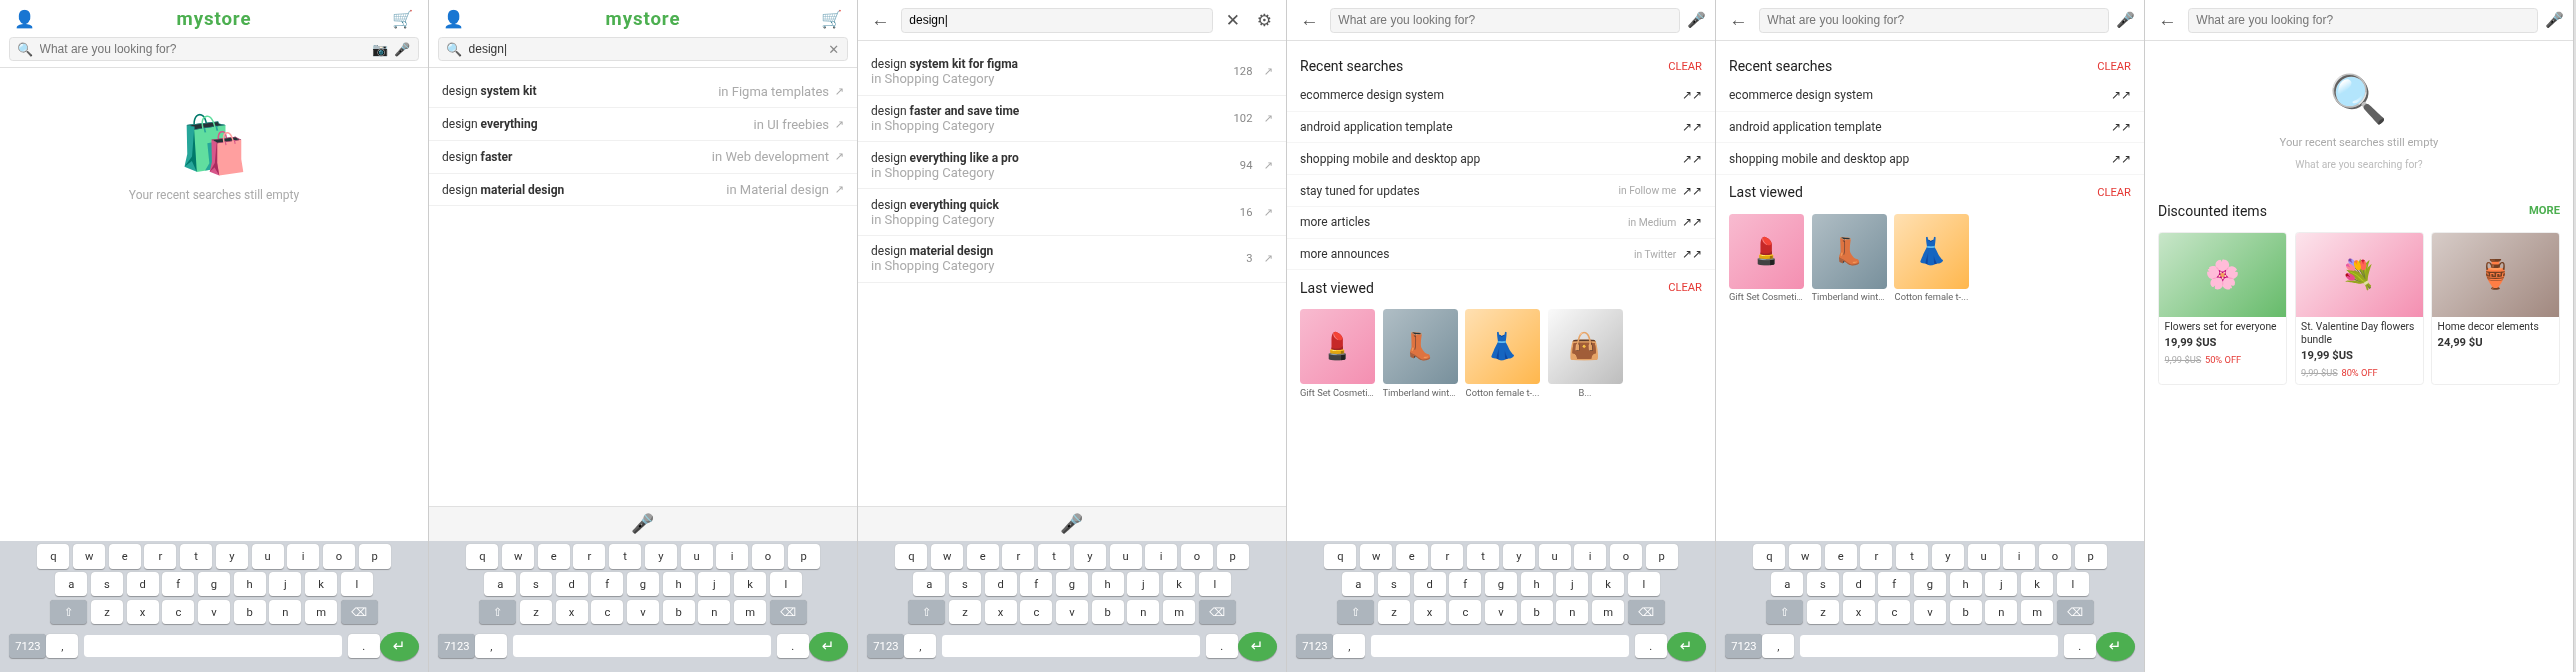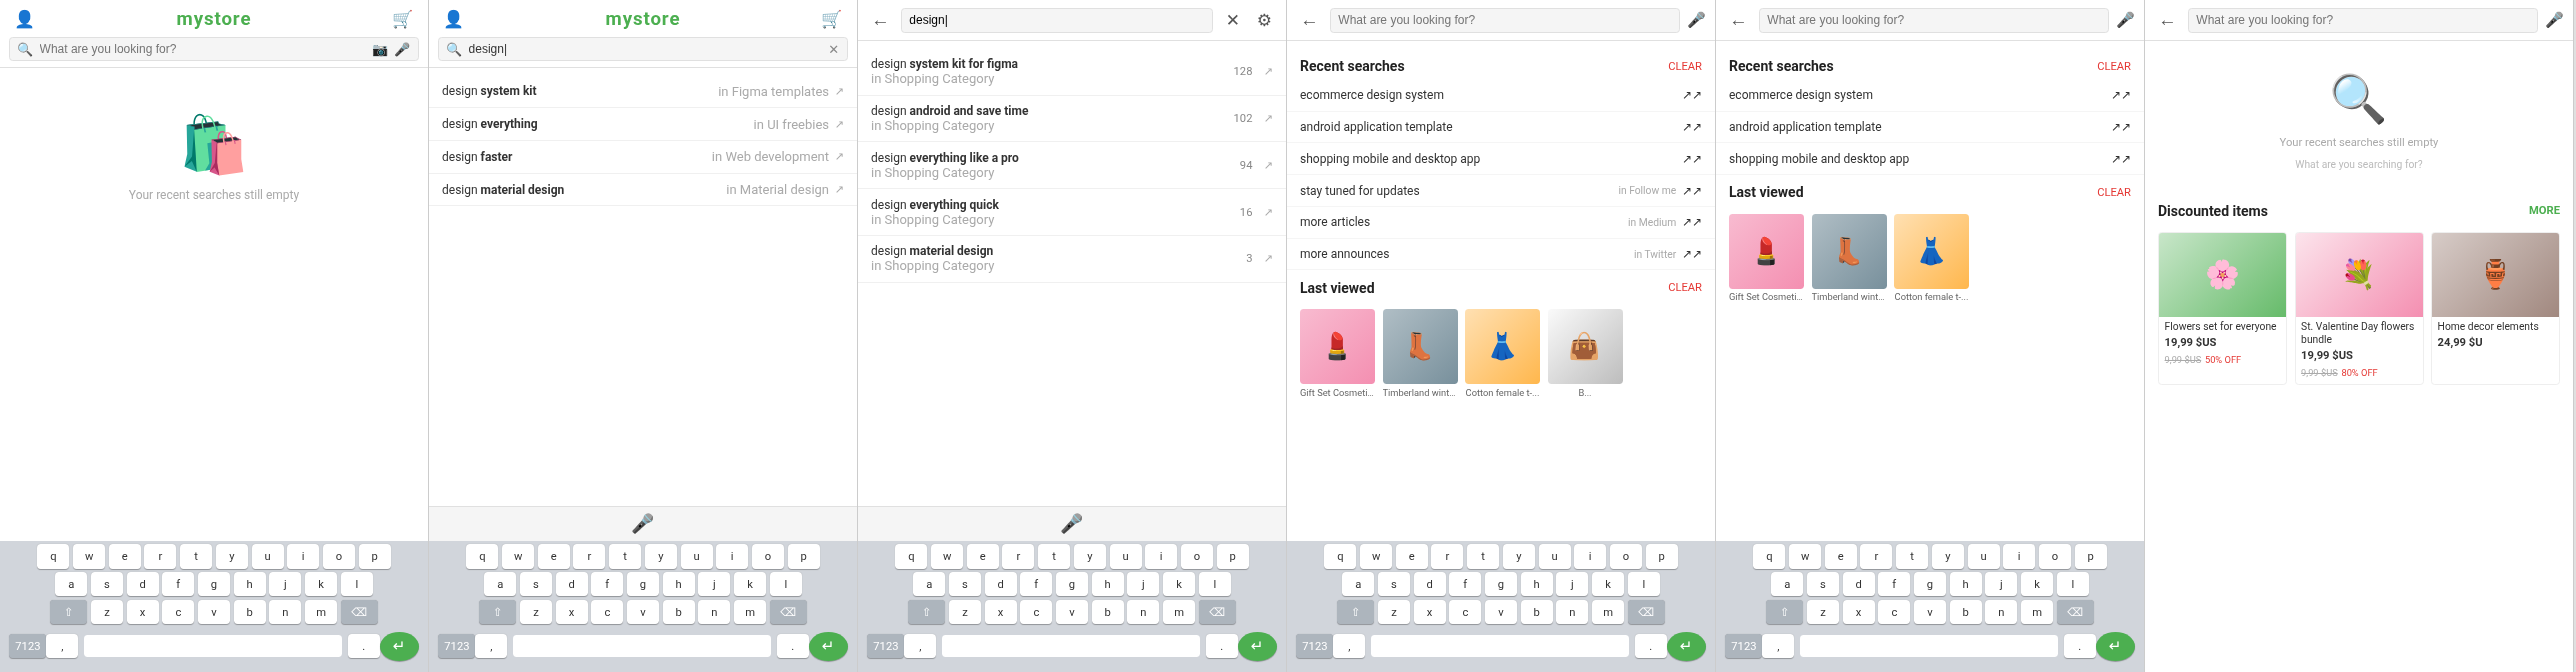--- a/index.html
+++ b/index.html
@@ -195,21 +195,21 @@
     }
     
     .section-header {
       display: flex;
       justify-content: space-between;
       align-items: center;
       padding: 9.3px 13px 5.6px;
     }
     .section-title {
       font-size: 14px;
-      font-weight: 700;
+      font-weight: 400;
       color: #222;
     }
     .section-action {
       font-size: 11.2px;
       color: #e53935;
       cursor: pointer;
     }
     .recent-item {
       display: flex;
       align-items: center;
@@ -531,21 +531,21 @@
     <button class="icon-btn close-icon"></button>
     <button class="icon-btn filter-icon"></button>
   </div>
   <div class="content-area">
     <div class="suggestion-item">
       <span class="suggestion-text">design <span class="bold">system kit for figma</span><br><span class="suggestion-meta">in Shopping Category</span></span>
       <span class="suggestion-count">128</span>
       <span class="arr-icon arrow-icon"></span>
     </div>
     <div class="suggestion-item">
-      <span class="suggestion-text">design <span class="bold">android and save time</span><br><span class="suggestion-meta">in Shopping Category</span></span>
+      <span class="suggestion-text">design <span class="bold">faster and save time</span><br><span class="suggestion-meta">in Shopping Category</span></span>
       <span class="suggestion-count">102</span>
       <span class="arr-icon arrow-icon"></span>
     </div>
     <div class="suggestion-item">
       <span class="suggestion-text">design <span class="bold">everything like a pro</span><br><span class="suggestion-meta">in Shopping Category</span></span>
       <span class="suggestion-count">94</span>
       <span class="arr-icon arrow-icon"></span>
     </div>
     <div class="suggestion-item">
       <span class="suggestion-text">design <span class="bold">everything quick</span><br><span class="suggestion-meta">in Shopping Category</span></span>

